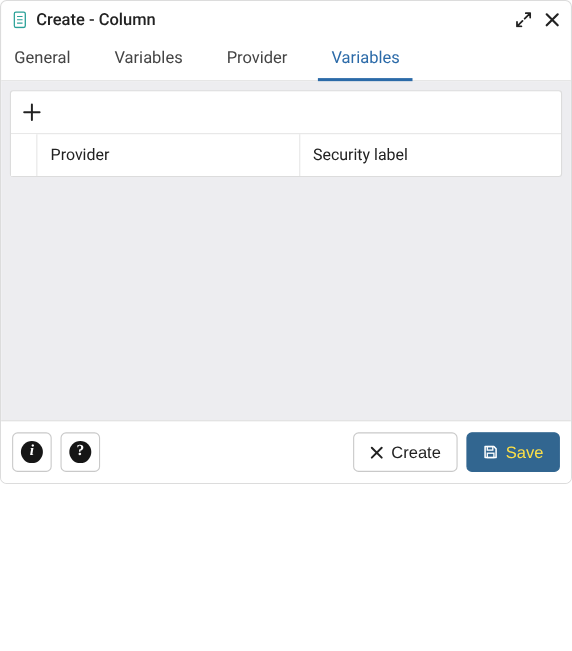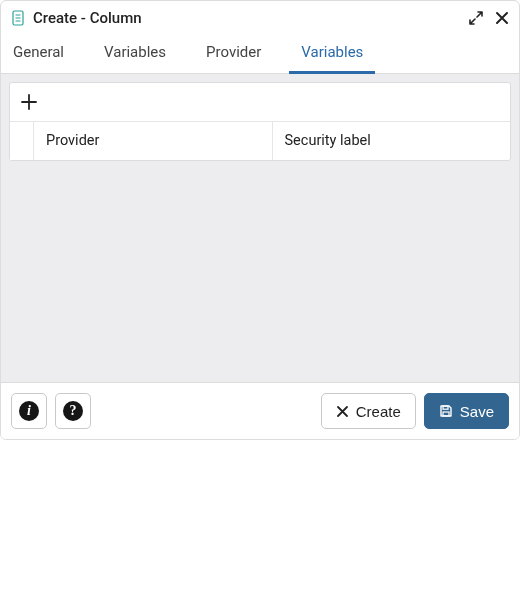--- a/index.html
+++ b/index.html
@@ -154,21 +154,21 @@
     display: inline-flex;
     align-items: center;
     gap: 7px;
     font-size: 15px;
     color: #222;
     cursor: pointer;
   }
   .btn.primary {
     background: #326690;
     border-color: #326690;
-    color: #ffffff;
+    color: #fde047;
   }
   .btn svg { display: block; }
 </style>
 </head>
 <body>
 
 <div class="dialog">
 
   <div class="titlebar">
     <span class="title-icon">

